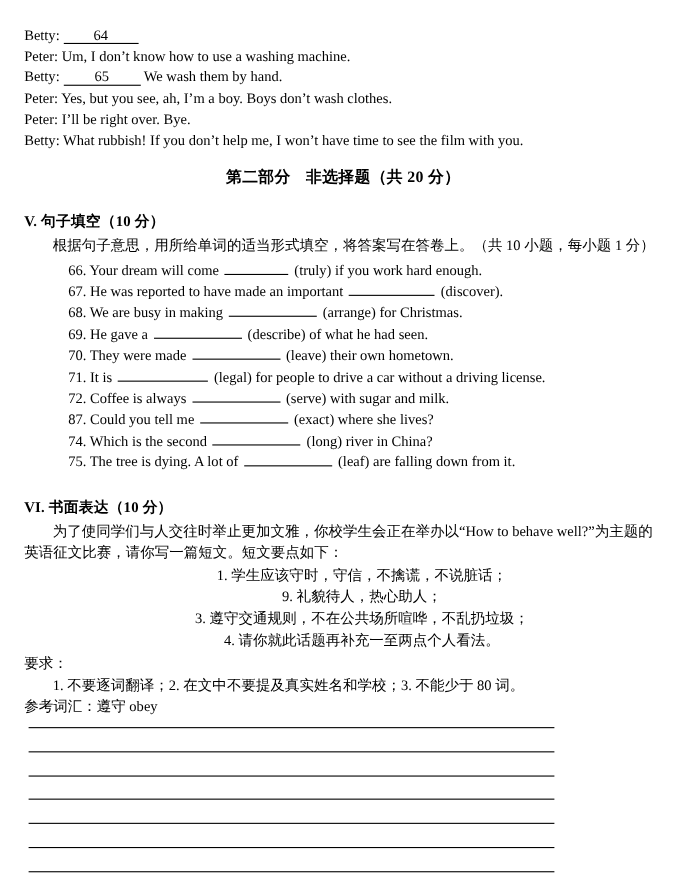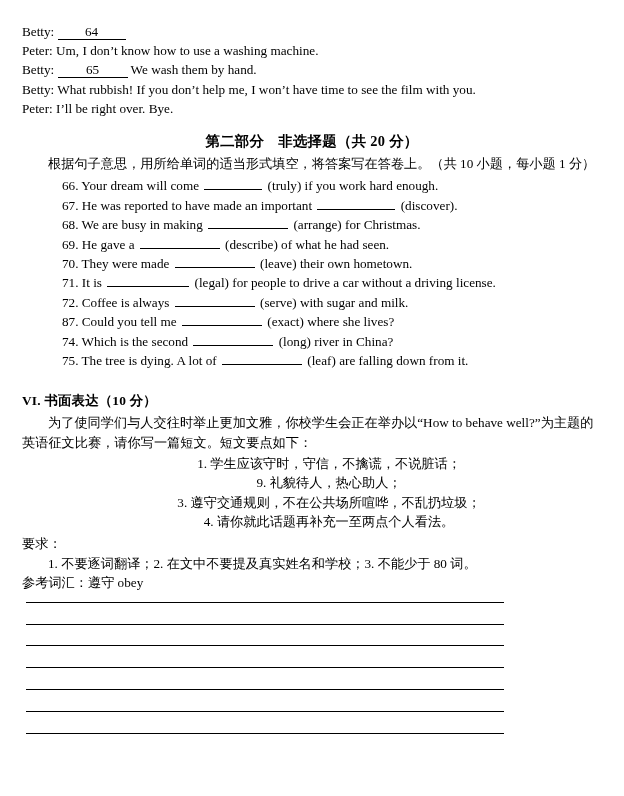--- a/index.html
+++ b/index.html
@@ -137,28 +137,33 @@
 </style>
 </head>
 <body>
 
 <div class="page">
 
   <div class="dialogue" id="dialogue-block">
       <div class="dline"><span>Betty:</span> <span class="blank-inline blank-64">64</span></div>
       <div class="dline"><span>Peter:</span> <span>Um, I don’t know how to use a washing machine.</span></div>
       <div class="dline"><span>Betty:</span> <span class="blank-inline blank-65">65</span>  <span>We wash them by hand.</span></div>
+      <div class="dline"><span>Peter:</span> <span>Yes, but you see, ah, I’m a boy. Boys don’t wash clothes.</span></div>
+      <div class="dline"><span>Peter:</span> <span>I’ll be right over. Bye.</span></div>
       <div class="dline"><span>Betty:</span> <span>What rubbish! If you don’t help me, I won’t have time to see the film with you.</span></div>
-      <div class="dline"><span>Peter:</span> <span>I’ll be right over. Bye.</span></div>
     </div>
 
   <div class="part-heading">
     <span>第二部分</span><span class="gap"></span><span>非选择题（共 20 分）</span>
   </div>
 
+  <div class="section-heading">
+    <span class="rn">V.</span>
+    <span>句子填空（10 分）</span>
+  </div>
   <div class="section-intro">根据句子意思，用所给单词的适当形式填空，将答案写在答卷上。（共 10 小题，每小题 1 分）</div>
 
   <div class="q-list" id="q-list">
       <div class="q-item"><span>66.</span> <span>Your dream will come</span> <span class="q-blank" style="width: 58px;"></span> <span>(truly) if you work hard enough.</span></div>
       <div class="q-item"><span>67.</span> <span>He was reported to have made an important</span> <span class="q-blank" style="width: 78px;"></span> <span>(discover).</span></div>
       <div class="q-item"><span>68.</span> <span>We are busy in making</span> <span class="q-blank" style="width: 80px;"></span> <span>(arrange) for Christmas.</span></div>
       <div class="q-item"><span>69.</span> <span>He gave a</span> <span class="q-blank" style="width: 80px;"></span> <span>(describe) of what he had seen.</span></div>
       <div class="q-item"><span>70.</span> <span>They were made</span> <span class="q-blank" style="width: 80px;"></span> <span>(leave) their own hometown.</span></div>
       <div class="q-item"><span>71.</span> <span>It is</span> <span class="q-blank" style="width: 82px;"></span> <span>(legal) for people to drive a car without a driving license.</span></div>
       <div class="q-item"><span>72.</span> <span>Coffee is always</span> <span class="q-blank" style="width: 80px;"></span> <span>(serve) with sugar and milk.</span></div>

